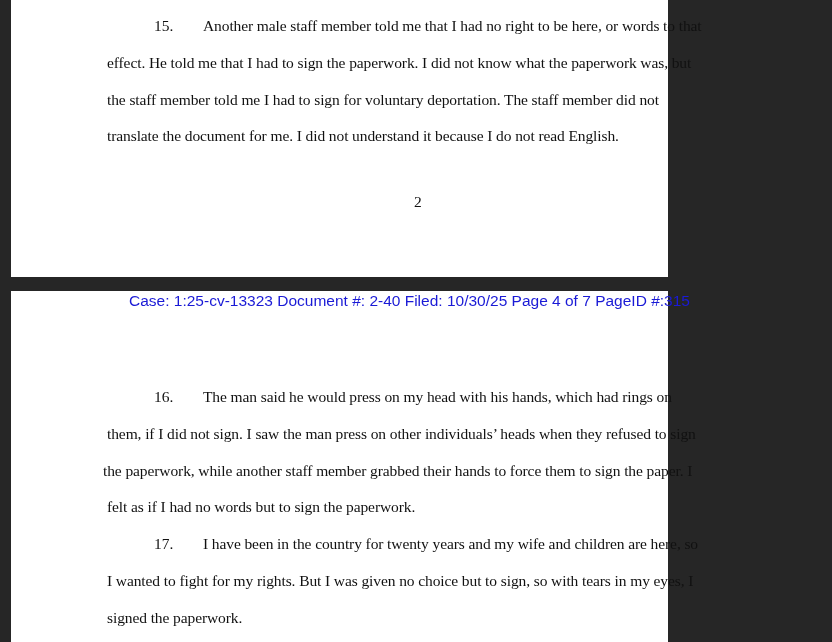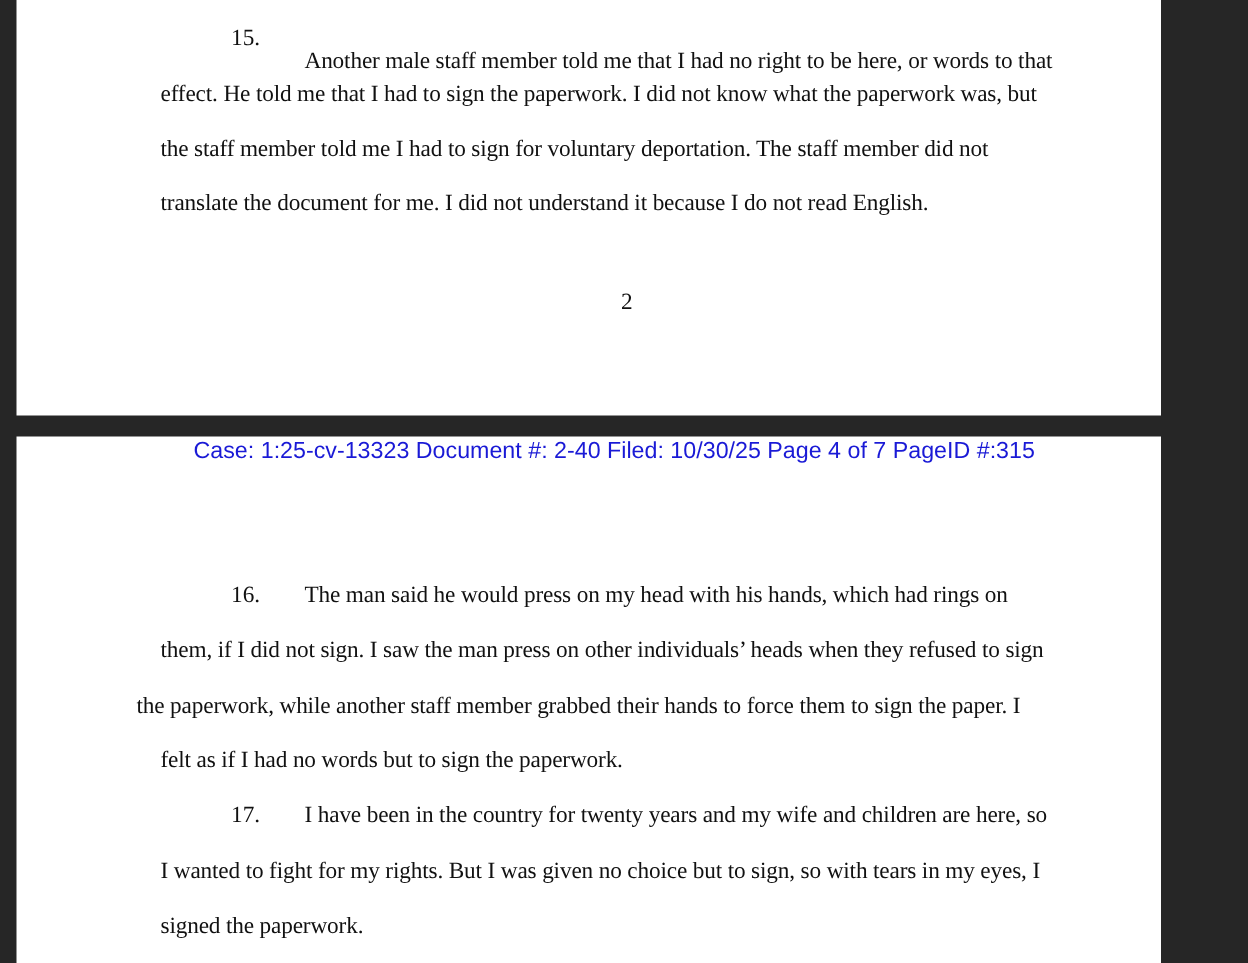--- a/index.html
+++ b/index.html
@@ -4,21 +4,21 @@
 <style>
   html, body { margin:0; padding:0; }
   body {
     width:832px; height:642px; overflow:hidden;
     background:#262626;
     position:relative;
     font-family:"Liberation Serif", "DejaVu Serif", serif;
   }
   .page {
     position:absolute;
-    left:11px; width:763px;
+    left:11px; width:657px;
     background:#ffffff;
   }
   #page-top { top:0; height:277px; }
   #page-bottom { top:291px; height:351px; }
   .line {
     position:absolute;
     font-size:15.5px;
     color:#111;
     white-space:nowrap;
     letter-spacing:-0.1px;
@@ -32,36 +32,36 @@
     color:#1a1ad6;
     white-space:nowrap;
   }
 </style>
 </head>
 <body>
 
 <div class="page" id="page-top">
   <div>
     <span class="para-num" style="left:143px; top:17px;">15.</span>
-    <span class="line" style="left:192px; top:17px;margin-top:15px;">Another male staff member told me that I had no right to be here, or words to that</span>
+    <span class="line" style="left:192px; top:17px;">Another male staff member told me that I had no right to be here, or words to that</span>
     <span class="line" style="left:96px; top:54px;">effect. He told me that I had to sign the paperwork. I did not know what the paperwork was, but</span>
     <span class="line" style="left:96px; top:91px;">the staff member told me I had to sign for voluntary deportation. The staff member did not</span>
     <span class="line" style="left:96px; top:127px;">translate the document for me. I did not understand it because I do not read English.</span>
   </div>
   <span class="pagenum" style="left:403px; top:193px;">2</span>
 </div>
 
 <div class="page" id="page-bottom">
   <span class="case-header" style="left:118px; top:1px;">Case: 1:25-cv-13323 Document #: 2-40 Filed: 10/30/25 Page 4 of 7 PageID #:315</span>
 
   <div>
     <span class="para-num" style="left:143px; top:97px;">16.</span>
     <span class="line" style="left:192px; top:97px;">The man said he would press on my head with his hands, which had rings on</span>
     <span class="line" style="left:96px; top:134px;">them, if I did not sign. I saw the man press on other individuals’ heads when they refused to sign</span>
-    <span class="line" style="left:80px; top:171px;text-align:center;">the paperwork, while another staff member grabbed their hands to force them to sign the paper. I</span>
+    <span class="line" style="left:92px; top:171px;text-align:center;">the paperwork, while another staff member grabbed their hands to force them to sign the paper. I</span>
     <span class="line" style="left:96px; top:207px;">felt as if I had no words but to sign the paperwork.</span>
   </div>
 
   <div>
     <span class="para-num" style="left:143px; top:244px;">17.</span>
     <span class="line" style="left:192px; top:244px;">I have been in the country for twenty years and my wife and children are here, so</span>
     <span class="line" style="left:96px; top:281px;">I wanted to fight for my rights. But I was given no choice but to sign, so with tears in my eyes, I</span>
     <span class="line" style="left:96px; top:318px;">signed the paperwork.</span>
   </div>
 </div>

